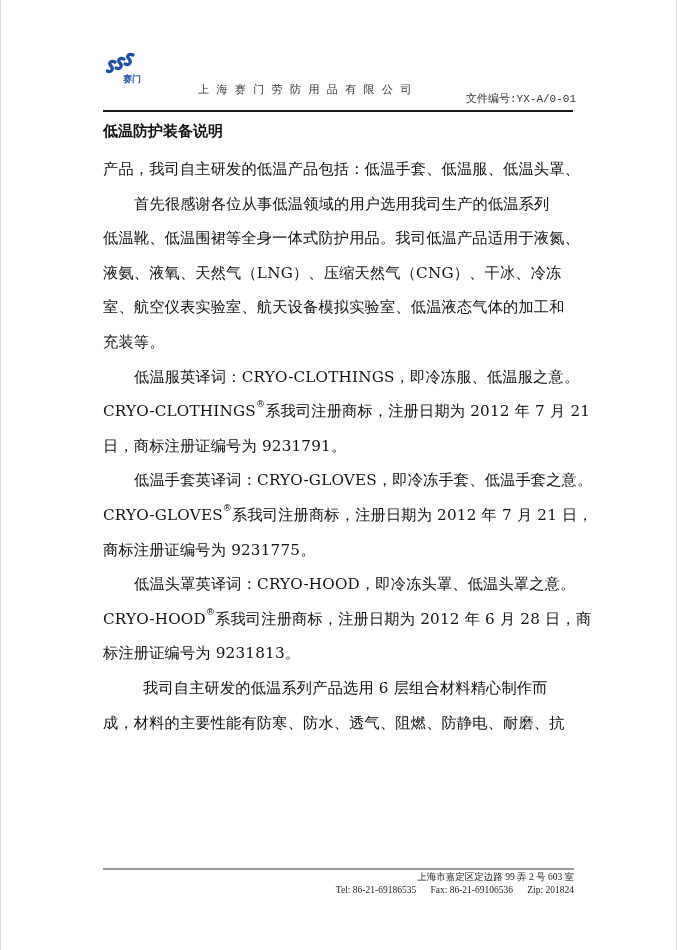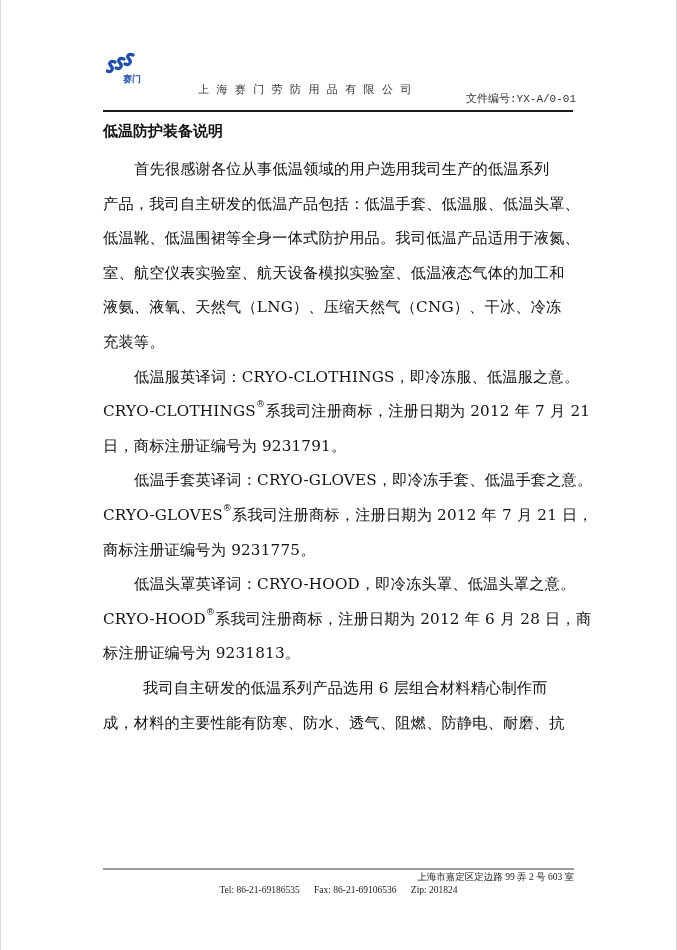--- a/index.html
+++ b/index.html
@@ -20,21 +20,21 @@
 
   .body { position:absolute; left:103px; top:152px; width:472px; }
   .line { height:34.6px; line-height:34.6px; font-size:15.2px; white-space:nowrap; letter-spacing:0.2px;
           font-family:"DejaVu Serif","Liberation Serif",serif; }
   .line.indent { padding-left:31px; }
   .line.indent2 { padding-left:40px; }
   sup.reg { font-size:9px; vertical-align:top; line-height:1; position:relative; top:6px; }
 
   .footer-rule { position:absolute; left:103px; top:868px; width:471px; height:2px; background:#9a9a9a; }
   .footer-addr { position:absolute; left:103px; top:871px; width:471px; text-align:right; font-size:9.5px; color:#222; }
-  .footer-contact { position:absolute; left:103px; top:885px; width:471px; text-align:center; font-size:9.5px; color:#222; white-space:pre; }
+  .footer-contact { position:absolute; left:103px; top:885px; width:471px; text-align:right; font-size:9.5px; color:#222; white-space:pre; }
 </style>
 </head>
 <body>
 
 <div class="page-edge-left"></div>
 <div class="page-edge-right"></div>
 
 <div class="logo">
   <svg width="36" height="32" viewBox="0 0 36 32">
     <g fill="none" stroke="#1f4fa8" stroke-width="3.2" stroke-linecap="round">
@@ -47,25 +47,25 @@
 </div>
 <div class="company">上海赛门劳防用品有限公司</div>
 <div class="docno">文件编号:YX-A/0-01</div>
 <div class="header-rule"></div>
 
 <div class="title">低温防护装备说明</div>
 
 <div class="body">
 
   <div>
+    <div class="line">产品，我司自主研发的低温产品包括：低温手套、低温服、低温头罩、</div>
     <div class="line indent">首先很感谢各位从事低温领域的用户选用我司生产的低温系列</div>
-    <div class="line">产品，我司自主研发的低温产品包括：低温手套、低温服、低温头罩、</div>
     <div class="line">低温靴、低温围裙等全身一体式防护用品。我司低温产品适用于液氮、</div>
+    <div class="line">液氨、液氧、天然气（LNG）、压缩天然气（CNG）、干冰、冷冻</div>
     <div class="line">室、航空仪表实验室、航天设备模拟实验室、低温液态气体的加工和</div>
-    <div class="line">液氨、液氧、天然气（LNG）、压缩天然气（CNG）、干冰、冷冻</div>
     <div class="line">充装等。</div>
   </div>
 
   <div>
     <div class="line indent">低温服英译词：CRYO-CLOTHINGS，即冷冻服、低温服之意。</div>
     <div class="line"><span>CRYO-CLOTHINGS</span><sup class="reg">®</sup><span>系我司注册商标，注册日期为 2012 年 7 月 21</span></div>
     <div class="line">日，商标注册证编号为 9231791。</div>
   </div>
 
   <div>

